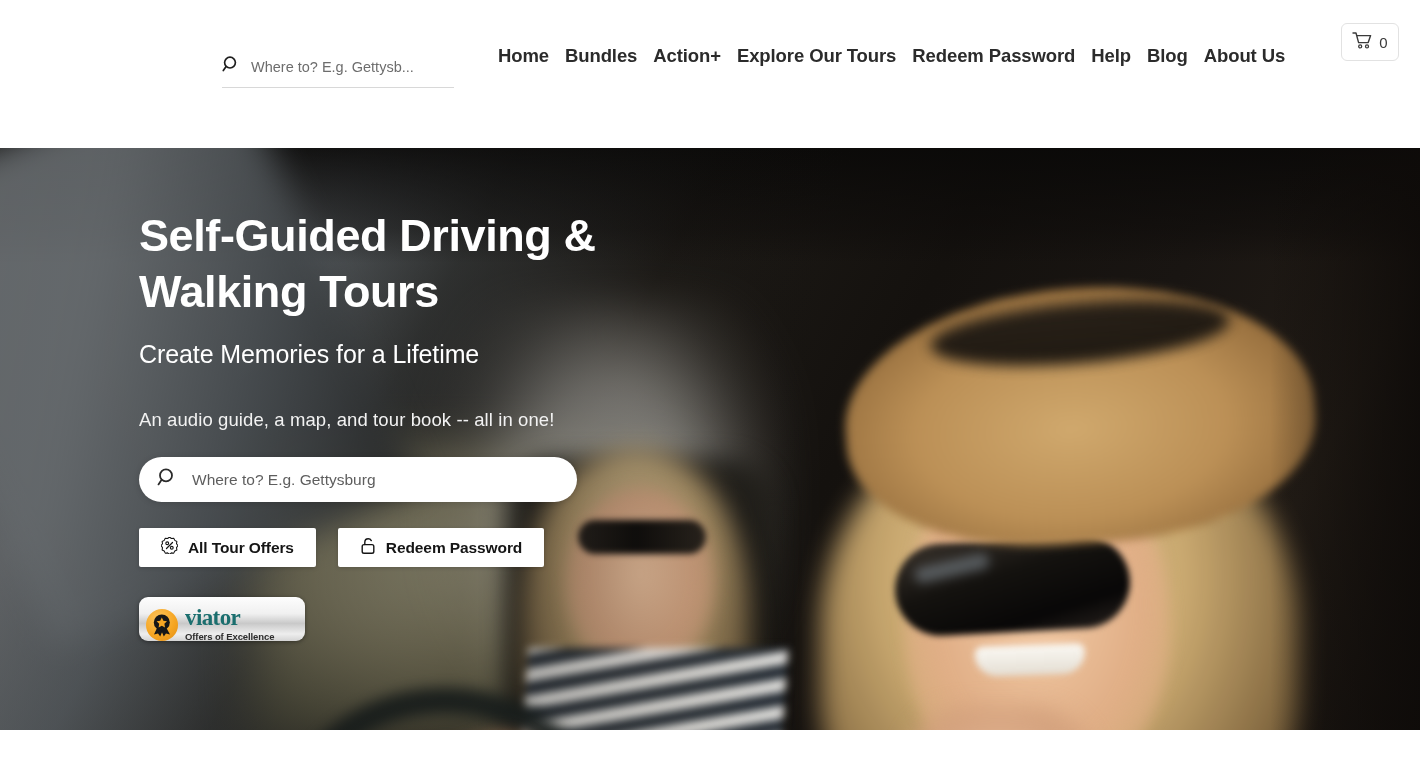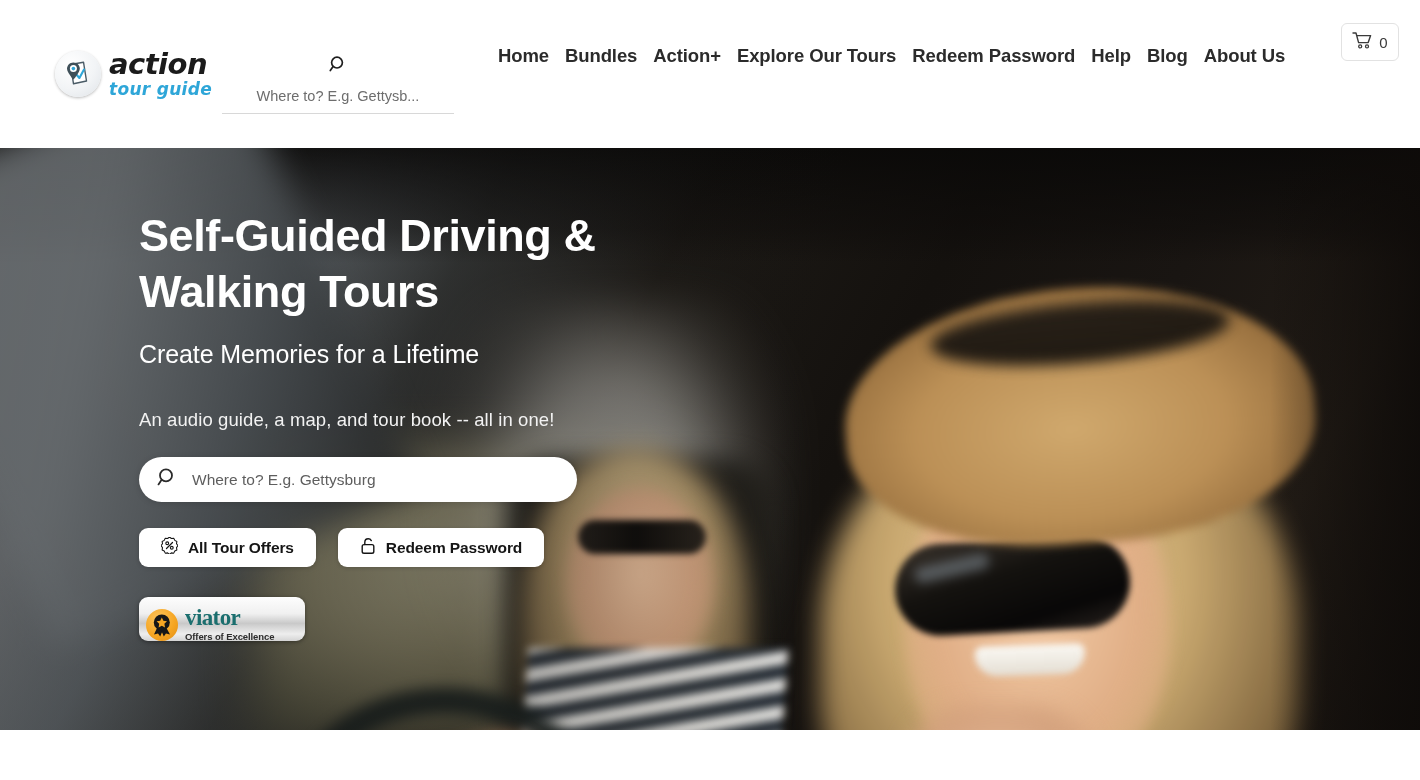--- a/index.html
+++ b/index.html
@@ -52,21 +52,20 @@
   
   .hdr-search {
     position: absolute;
     left: 222px; top: 55px;
     width: 232px;
     border-bottom: 1px solid #d8d8d8;
     display: flex; align-items: center;
     gap: 10px;
     padding-bottom: 9px;
     cursor: text;
-    flex-direction: column;
   }
   .hdr-search .ph {
     font-size: 14.5px;
     color: #6d6d6d;
     white-space: nowrap;
     font-family: "Liberation Sans", sans-serif;
   }
 
   
   .nav {
@@ -338,21 +337,21 @@
   }
 
   .hero-btns {
     margin-top: 26px;
     display: flex;
     gap: 22px;
   }
   .hero-btn {
     height: 39px;
     background: #ffffff;
-    border-radius: 9px;
+    border-radius: 2px;
     display: flex; align-items: center; justify-content: center;
     gap: 10px;
     padding: 0 22px;
     cursor: pointer;
     box-shadow: 0 1px 4px rgba(0,0,0,.18);
   }
   .hero-btn span.lbl {
     font-size: 15.5px;
     font-weight: 700;
     color: #151515;
@@ -390,35 +389,20 @@
     color: #2d2d2d; margin-top: 3px; letter-spacing: -0.1px;
   }
 
   .page-footer-space { width: 1420px; height: 50px; background: #ffffff; }
 </style>
 </head>
 <body>
 
 <div class="header">
 
-  <div class="logo-wrap">
-    <div class="logo-mark">
-      <svg width="30" height="30" viewBox="0 0 30 30">
-        <path d="M7.5 5.5 L20.5 3.2 L23.5 22 L10.5 24.8 Z" fill="#ffffff" stroke="#4a5b66" stroke-width="1.4" stroke-linejoin="round"></path>
-        <path d="M12 14 L16.4 19 L21 10.5" fill="none" stroke="#2ea6d8" stroke-width="2.1" stroke-linecap="round" stroke-linejoin="round"></path>
-        <path d="M10.4 3.4 C14 3.4 16.8 6.2 16.8 9.8 C16.8 13.6 10.4 20.6 10.4 20.6 C10.4 20.6 4 13.6 4 9.8 C4 6.2 6.8 3.4 10.4 3.4 Z" fill="#3f5059"></path>
-        <circle cx="10.4" cy="9.6" r="3.5" fill="#ffffff"></circle>
-        <circle cx="10.4" cy="9.6" r="1.8" fill="#2ea6d8"></circle>
-      </svg>
-    </div>
-    <div class="logo-text">
-      <div class="logo-action">action</div>
-      <div class="logo-tagline">tour guide</div>
-    </div>
-  </div>
 
   <div class="hdr-search">
     <span>
       <svg width="19" height="19" viewBox="0 0 19 19">
         <circle cx="8" cy="7.6" r="5.4" fill="none" stroke="#1e1e1e" stroke-width="1.7"></circle>
         <line x1="4.1" y1="11.6" x2="1.3" y2="15.6" stroke="#1e1e1e" stroke-width="1.7" stroke-linecap="round"></line>
       </svg>
     </span>
     <span class="ph">Where to? E.g. Gettysb...</span>
   </div>

